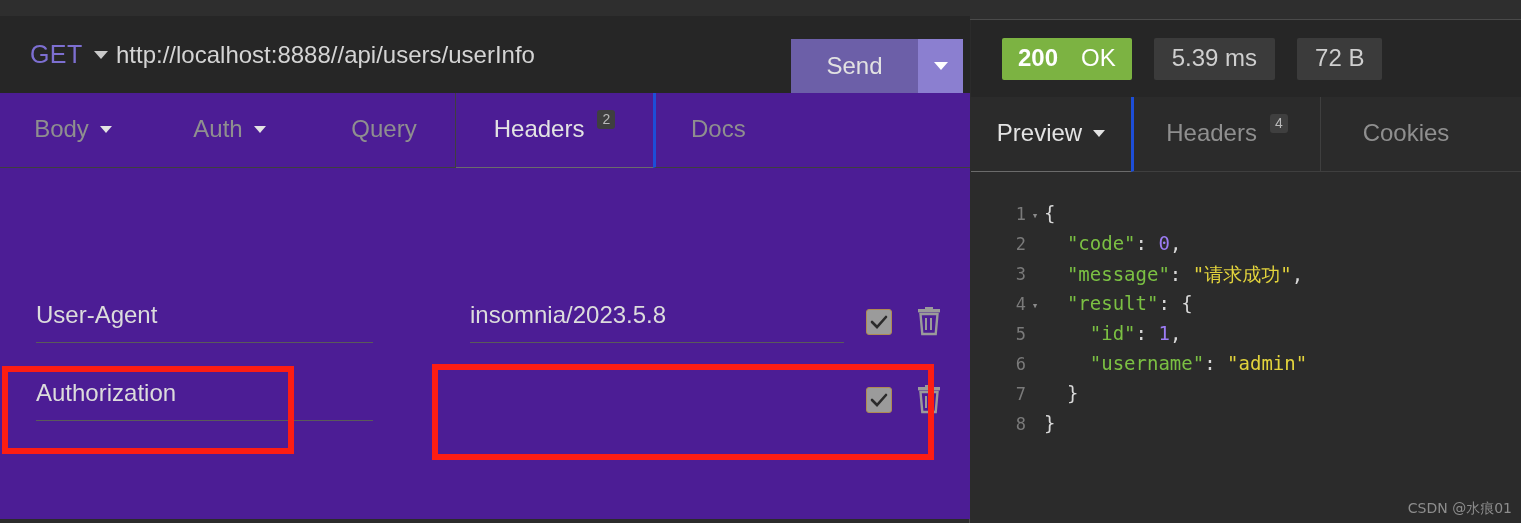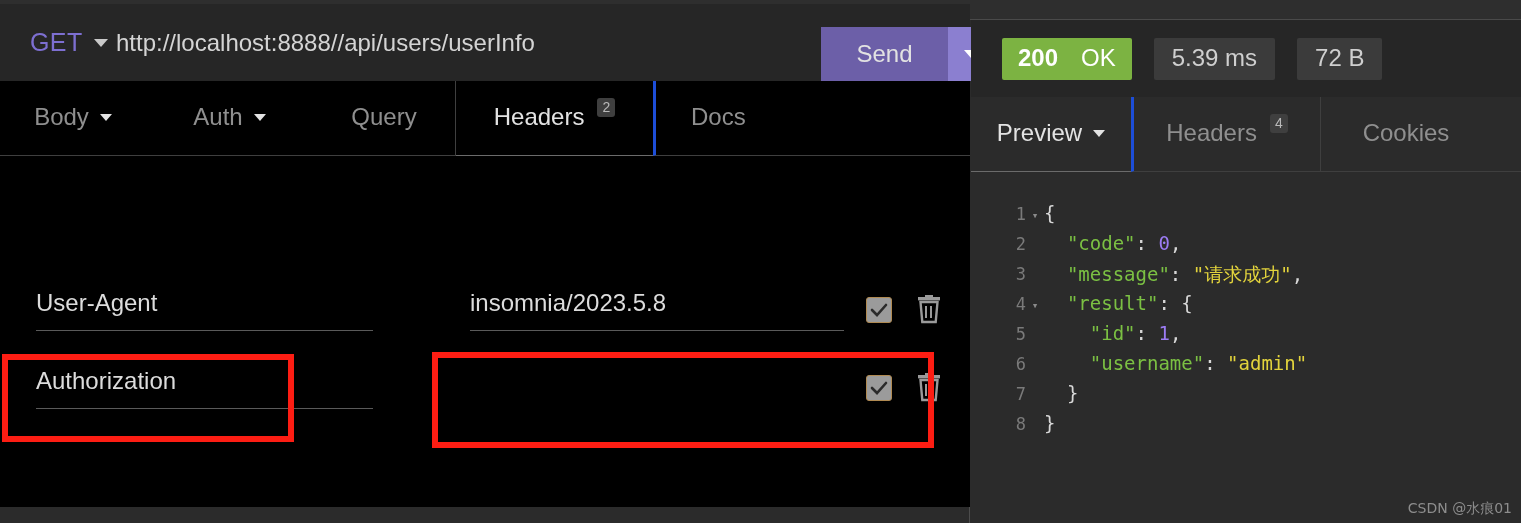--- a/index.html
+++ b/index.html
@@ -11,41 +11,41 @@
   }
   #app { position: relative; width: 1521px; height: 523px; background: #2b2b2b; }
 
   
   .topstrip {
     position: absolute; left: 0; top: 0; width: 1521px; height: 20px;
     background: #2e2e2e; border-bottom: 1px solid #4a4a4a;
   }
 
   
-  .req-col { position: absolute; left: 0; top: 4px; width: 970px; height: 503px; background: #000000; }
+  .req-col { position: absolute; left: 0; top: 16px; width: 970px; height: 503px; background: #4c1d95; }
   .res-col { position: absolute; left: 971px; top: 20px; width: 550px; height: 503px; background: #2b2b2b; }
   .vdiv { position: absolute; left: 969px; top: 20px; width: 1px; height: 503px; background: #4c4c4c; }
 
   
   .urlbar { position: absolute; left: 0; top: 0; width: 970px; height: 77px; background: #262626; }
   .method {
     position: absolute; left: 30px; top: 0; height: 77px;
     display: flex; align-items: center; gap: 11px;
   }
   .method-label { color: #7d6fd1; font-size: 25px; letter-spacing: .4px; }
   .caret { width: 0; height: 0; border-left: 7px solid transparent; border-right: 7px solid transparent; border-top: 8px solid #c9c9c9; }
   .caret.sm { border-left-width: 6px; border-right-width: 6px; border-top-width: 7px; }
   .url-text {
     position: absolute; left: 116px; top: 0; height: 77px;
     display: flex; align-items: center;
     color: #d4d4d4; font-size: 24px; white-space: nowrap;
   }
 
   
-  .send-wrap { position: absolute; left: 791px; top: 23px; width: 172px; height: 54px; display: flex; margin-left: 30px; }
+  .send-wrap { position: absolute; left: 791px; top: 23px; width: 172px; height: 54px; display: flex; }
   .send-btn {
     flex: 0 0 127px; background: #6c5fa8; display: flex; align-items: center; justify-content: center;
     color: #e2e2e2; font-size: 24px; cursor: pointer;
   }
   .send-drop {
     flex: 1; background: #8b7fd0; display: flex; align-items: center; justify-content: center; cursor: pointer;
   }
   .send-drop .caret { border-top-color: #ffffff; }
 
   

